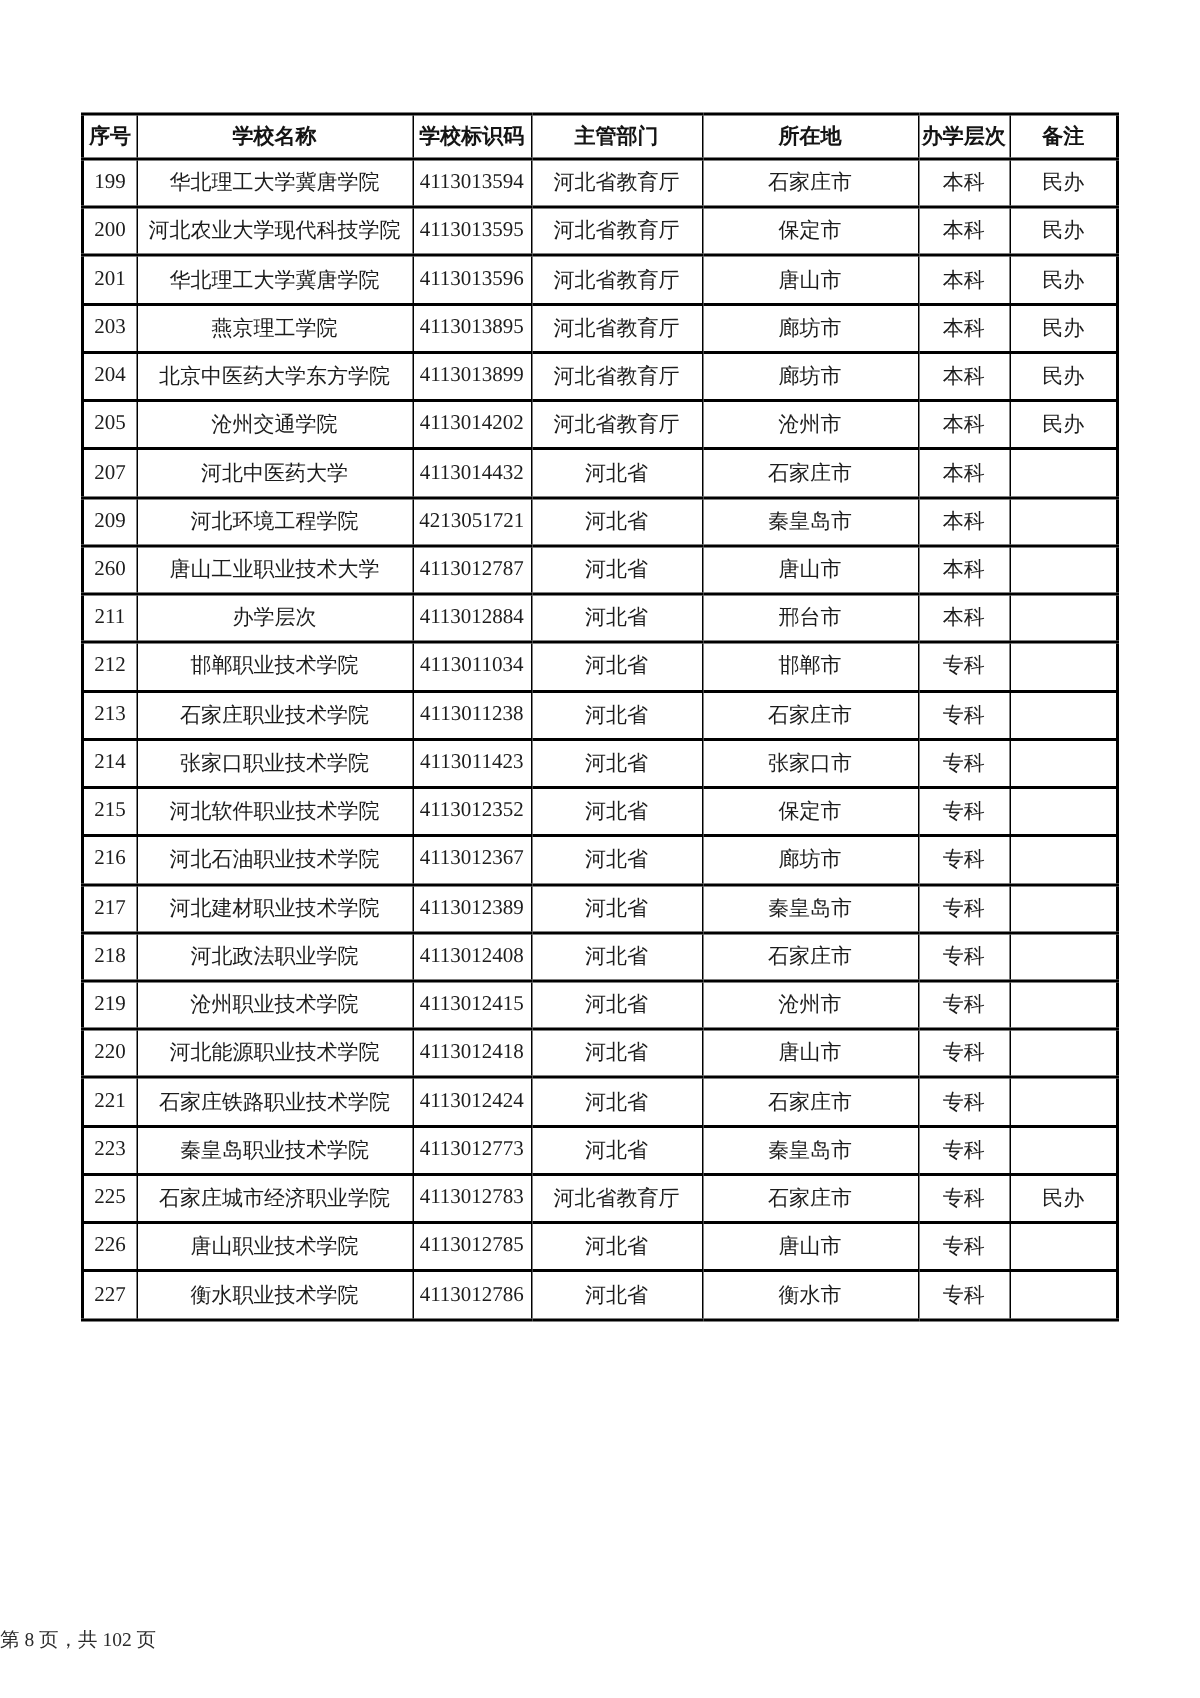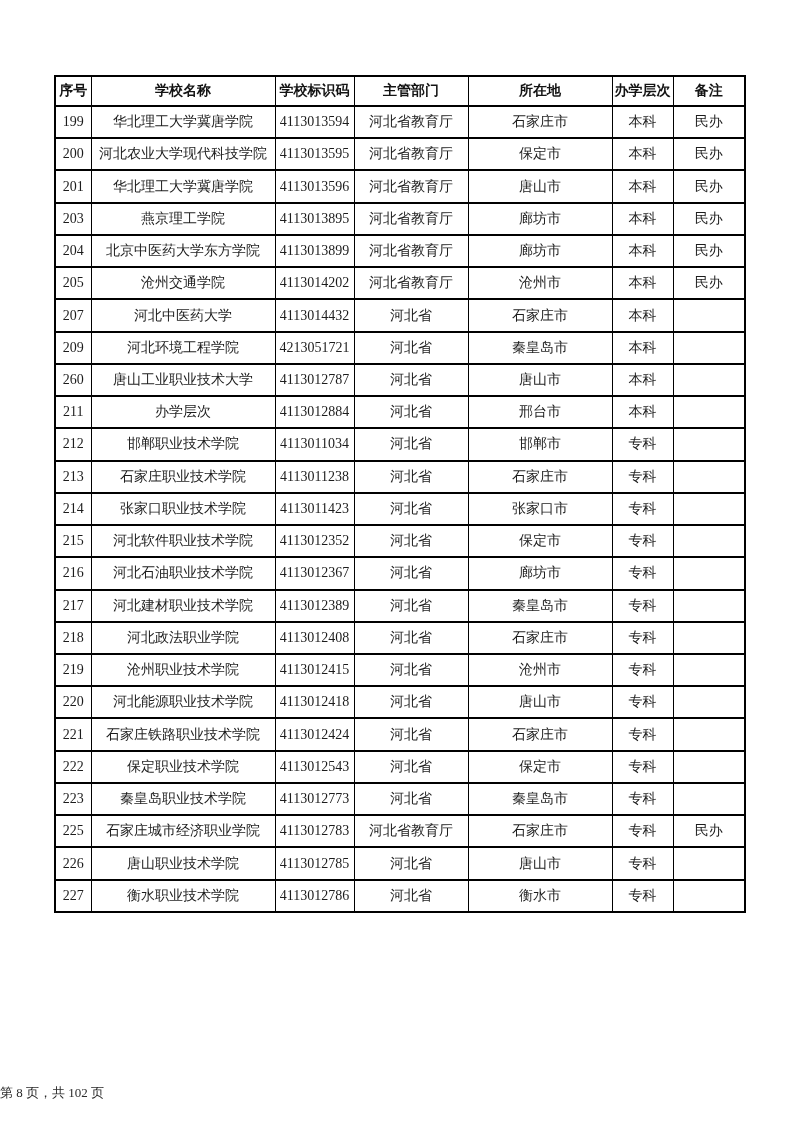--- a/index.html
+++ b/index.html
@@ -263,29 +263,20 @@
         <tr>
           <td>221</td>
           <td>石家庄铁路职业技术学院</td>
           <td>4113012424</td>
           <td>河北省</td>
           <td>石家庄市</td>
           <td>专科</td>
           <td></td>
         </tr>
         <tr>
-          <td>222</td>
-          <td>保定职业技术学院</td>
-          <td>4113012543</td>
-          <td>河北省</td>
-          <td>保定市</td>
-          <td>专科</td>
-          <td></td>
-        </tr>
-        <tr>
           <td>223</td>
           <td>秦皇岛职业技术学院</td>
           <td>4113012773</td>
           <td>河北省</td>
           <td>秦皇岛市</td>
           <td>专科</td>
           <td></td>
         </tr>
         <tr>
           <td>225</td>

